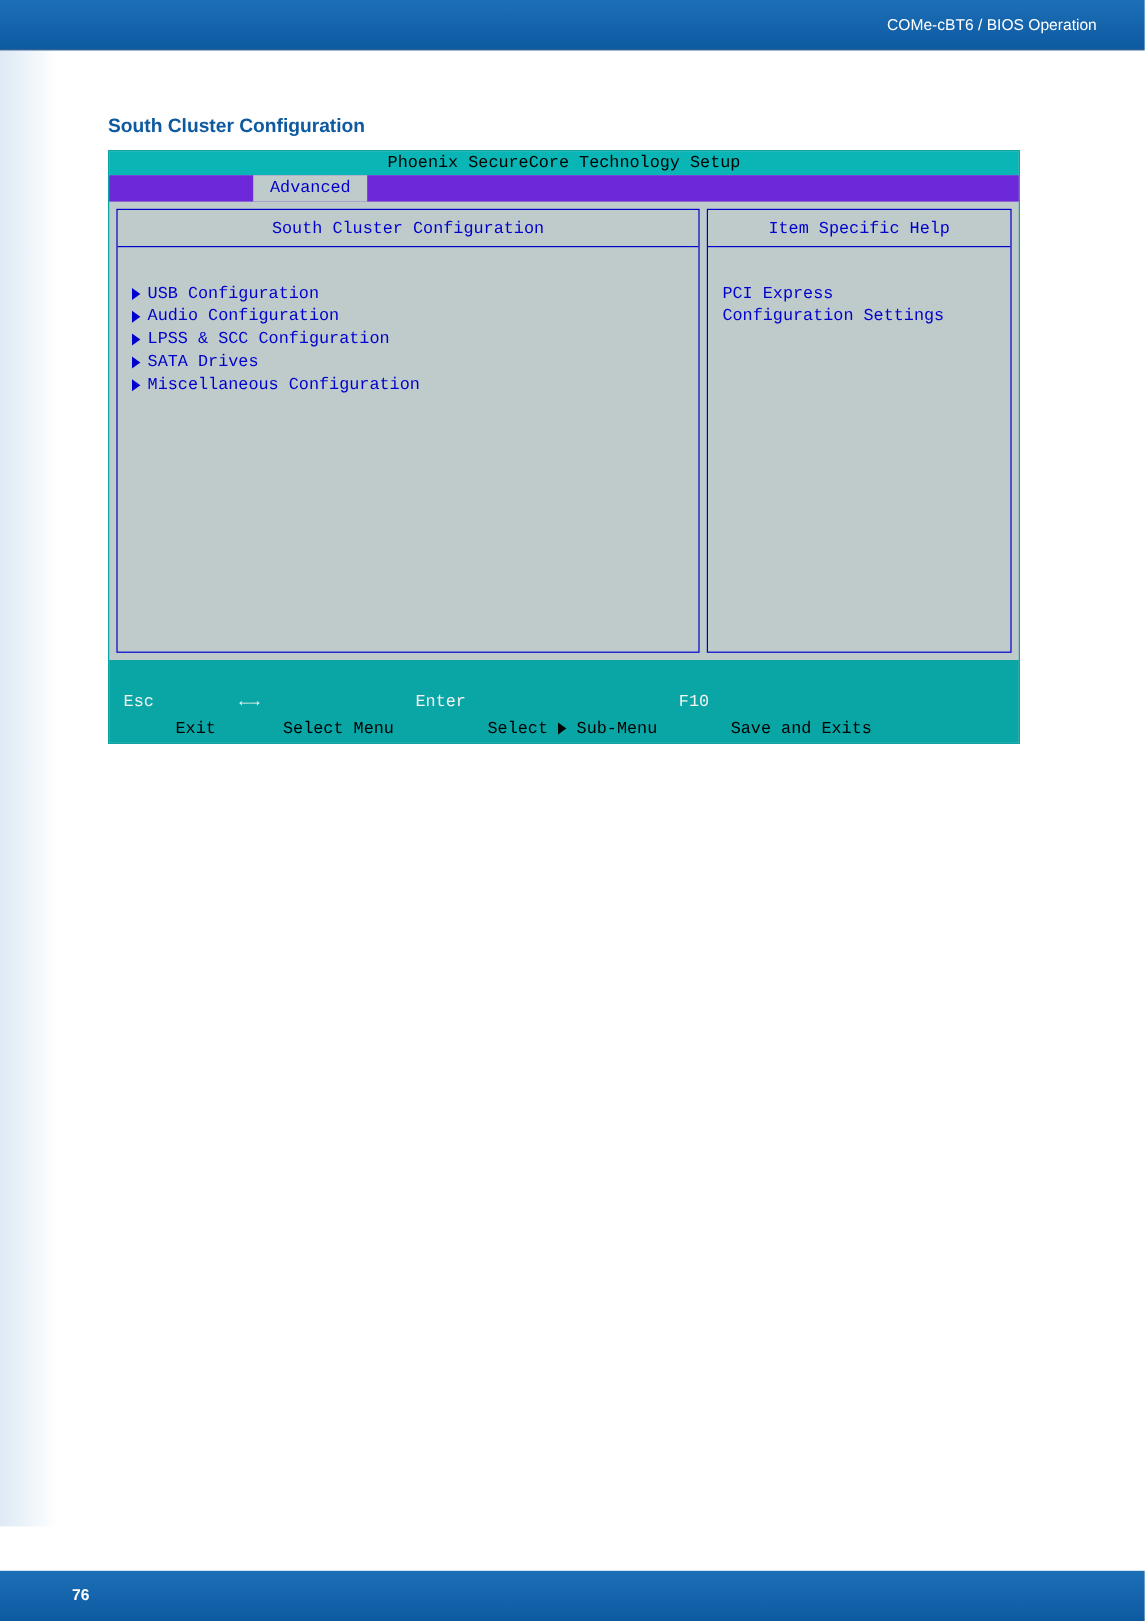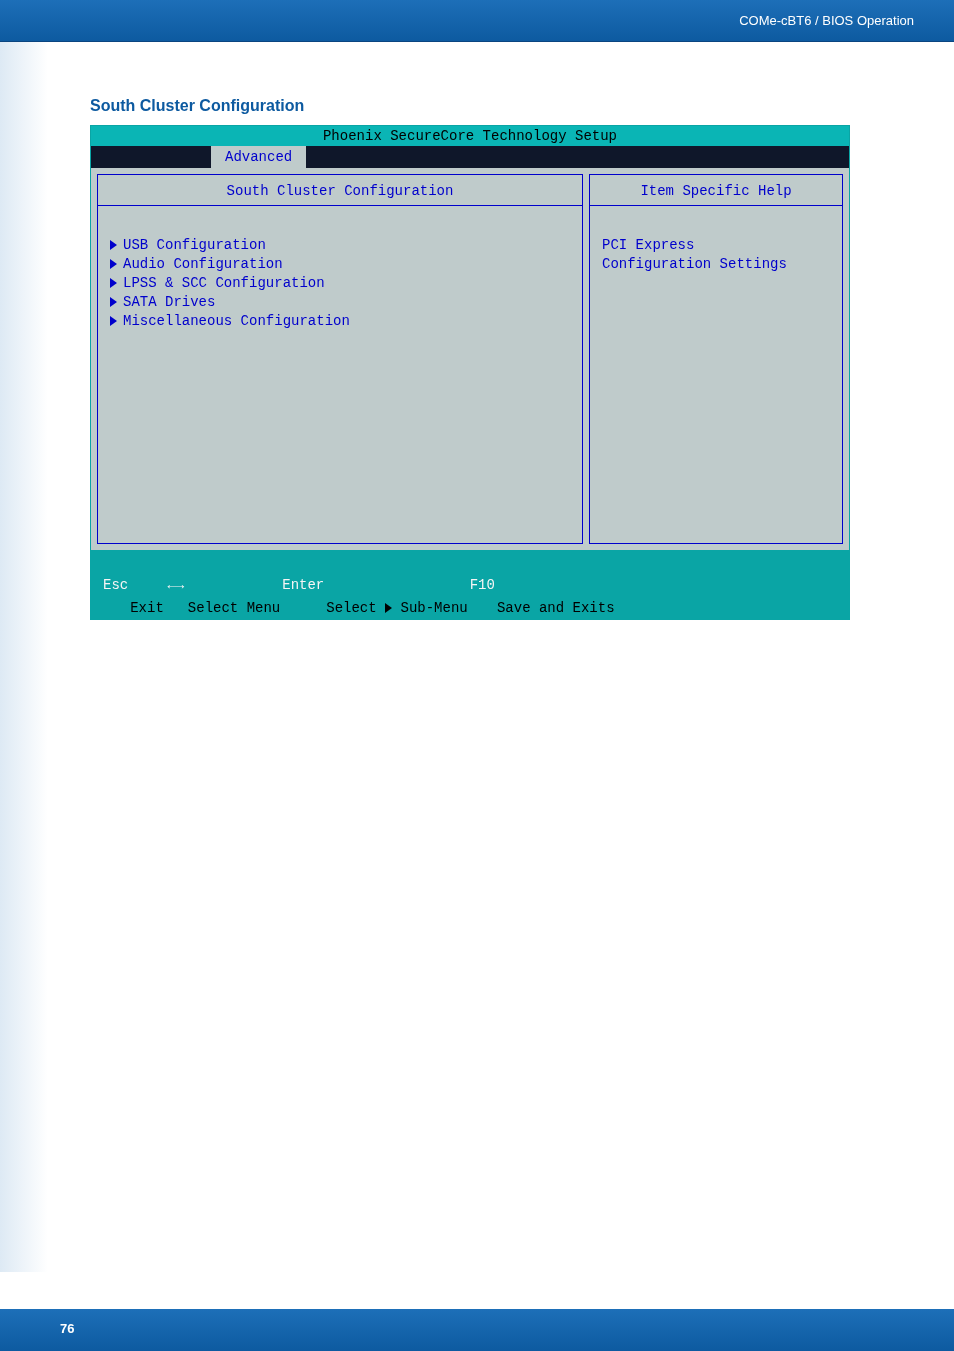--- a/index.html
+++ b/index.html
@@ -48,21 +48,21 @@
     font-size: 14px;
   }
   .bios-title-bar {
     background: #0ab5b5;
     color: #000000;
     text-align: center;
     padding: 2px 14px;
     font-size: 14px;
   }
   .bios-menu-bar {
-    background: #0f172a;
+    background: #6d28d9;
     display: flex;
     height: 22px;
     align-items: stretch;
   }
   .bios-menu-spacer {
     width: 120px;
   }
   .bios-menu-item {
     background: #bfcbcb;
     color: #0000cc;
@@ -108,21 +108,21 @@
     border-top: 5px solid transparent;
     border-bottom: 5px solid transparent;
     border-left: 7px solid #0000cc;
   }
   .bios-footer {
     background: #0aa5a5;
     color: #bfcbcb;
     padding: 3px 12px;
     display: flex;
     align-items: center;
-    gap: 2px;
+    gap: 18px;
     font-size: 14px;
     white-space: nowrap;
   }
   .bios-footer .key { color: #f5f5f5; }
   .bios-footer .lbl { color: #000000; margin-top: 47px; }
   .bios-footer .arrow-lr {
     display: inline-block;
     width: 20px;
     text-align: center;
     color: #f5f5f5;

